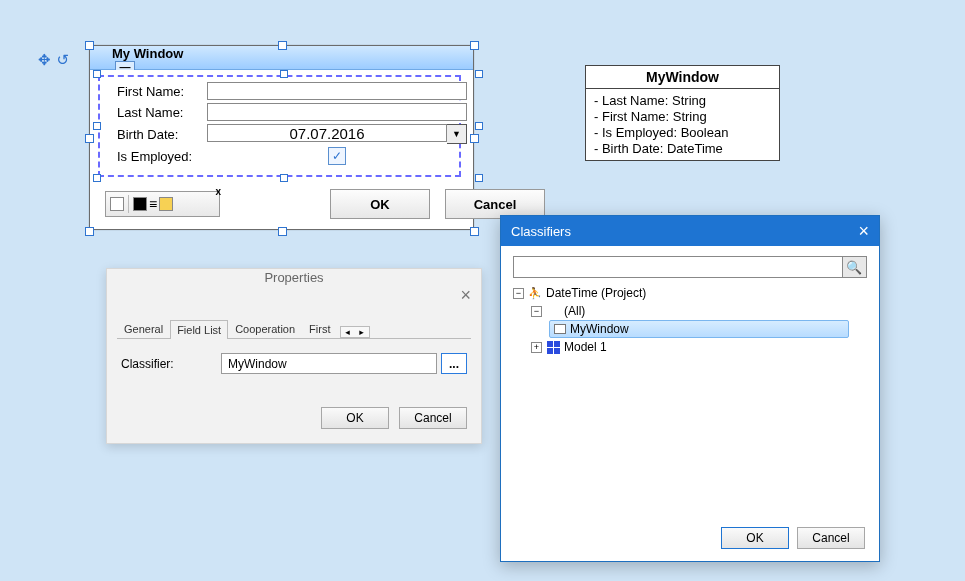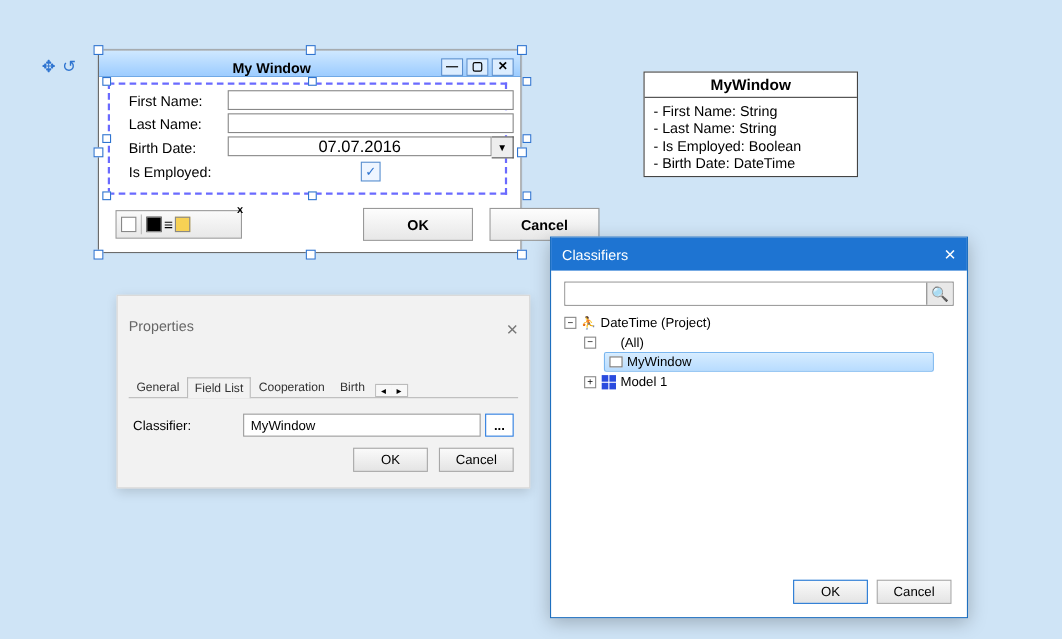--- a/index.html
+++ b/index.html
@@ -21,25 +21,26 @@
     position: absolute; left: 89px; top: 45px;
     width: 385px; height: 185px;
     border: 1px solid #6b6b6b;
     background: #fff;
     box-shadow: 0 0 0 1px rgba(0,0,0,0.05);
   }
   .mywin-titlebar {
     height: 24px;
     background: linear-gradient(#cfe8ff, #9cccff);
     border-bottom: 1px solid #6fa9e6;
-    display: flex; align-items: flex-end;
-    padding: 0 6px;
+    display: flex; align-items: flex-start;
+    padding: 0 22px;
     font-weight: bold;
     color: #000;
     font-size: 13px;
+    flex-direction: column;
   }
   .mywin-titlebar .title { flex: 1; text-align: center; }
   .mywin-titlebar .winbtn {
     width: 20px; height: 16px;
     border: 1px solid #5a8fcf;
     background: #dcedff;
     margin-left: 3px;
     display: flex; align-items: center; justify-content: center;
     font-size: 11px; line-height: 1;
   }
@@ -120,22 +121,22 @@
 
   
   .props {
     position:absolute; left:106px; top:268px;
     width:376px; height:176px;
     background:#f2f2f2;
     border:1px solid #d7d7d7;
     box-shadow: 0 3px 10px rgba(0,0,0,0.15);
   }
   .props-hdr {
-    display:flex; align-items:flex-start; padding:20px 10px;
-    color:#666; font-size:13px;
+    display:flex; align-items:center; padding:1px 10px;
+    color:#666; font-size:13px;flex-direction:column;
   }
   .props-hdr .x { margin-left:auto; color:#777; font-size:18px; font-weight:normal;}
   .tabs { display:flex; align-items:flex-end; border-bottom:1px solid #bbb; margin:12px 10px 0 10px; font-size:11px;}
   .tab { padding:3px 6px; border:1px solid transparent; border-bottom:none; color:#333; background:transparent; }
   .tab.active { border-color:#bbb; background:#f2f2f2; position:relative; top:1px; }
   .tab-nav { margin-left:2px; display:flex; border:1px solid #bbb; }
   .tab-nav span { width:14px; text-align:center; font-size:9px; background:#f8f8f8;}
   .fieldrow { display:flex; align-items:center; margin:14px 14px 0 14px; }
   .fieldrow .lbl { width:100px; font-size:12px; }
   .fieldrow input {
@@ -266,37 +267,37 @@
 <span class="outer-handle" style="left:470px; top:41px;"></span>
 <span class="outer-handle" style="left:85px; top:134px;"></span>
 <span class="outer-handle" style="left:470px; top:134px;"></span>
 <span class="outer-handle" style="left:85px; top:227px;"></span>
 <span class="outer-handle" style="left:278px; top:227px;"></span>
 <span class="outer-handle" style="left:470px; top:227px;"></span>
 
 <div class="uml">
   <div class="uml-title">MyWindow</div>
   <div class="uml-body">
+    <div>- Last Name: String</div>
     <div>- First Name: String</div>
-    <div>- Last Name: String</div>
     <div>- Is Employed: Boolean</div>
     <div>- Birth Date: DateTime</div>
   </div>
 </div>
 
 <div class="props">
   <div class="props-hdr">
     <span>Properties</span>
     <span class="x">×</span>
   </div>
   <div class="tabs">
     <span class="tab">General</span>
     <span class="tab active">Field List</span>
     <span class="tab">Cooperation</span>
-    <span class="tab">Birth</span>
+    <span class="tab">First</span>
     <span class="tab-nav">
       <span>◂</span>
       <span>▸</span>
     </span>
   </div>
   <div class="fieldrow">
     <span class="lbl">Classifier:</span>
     <input type="text" value="MyWindow" style="">
     <span class="ell">...</span>
   </div>

